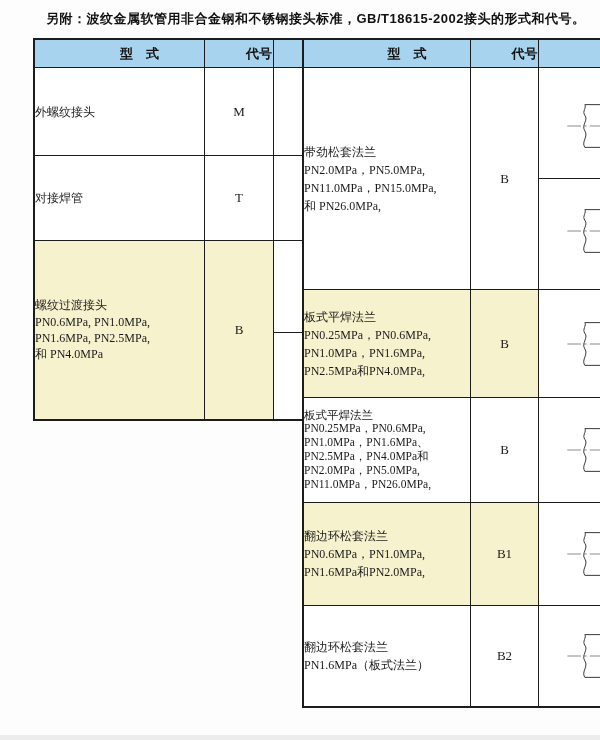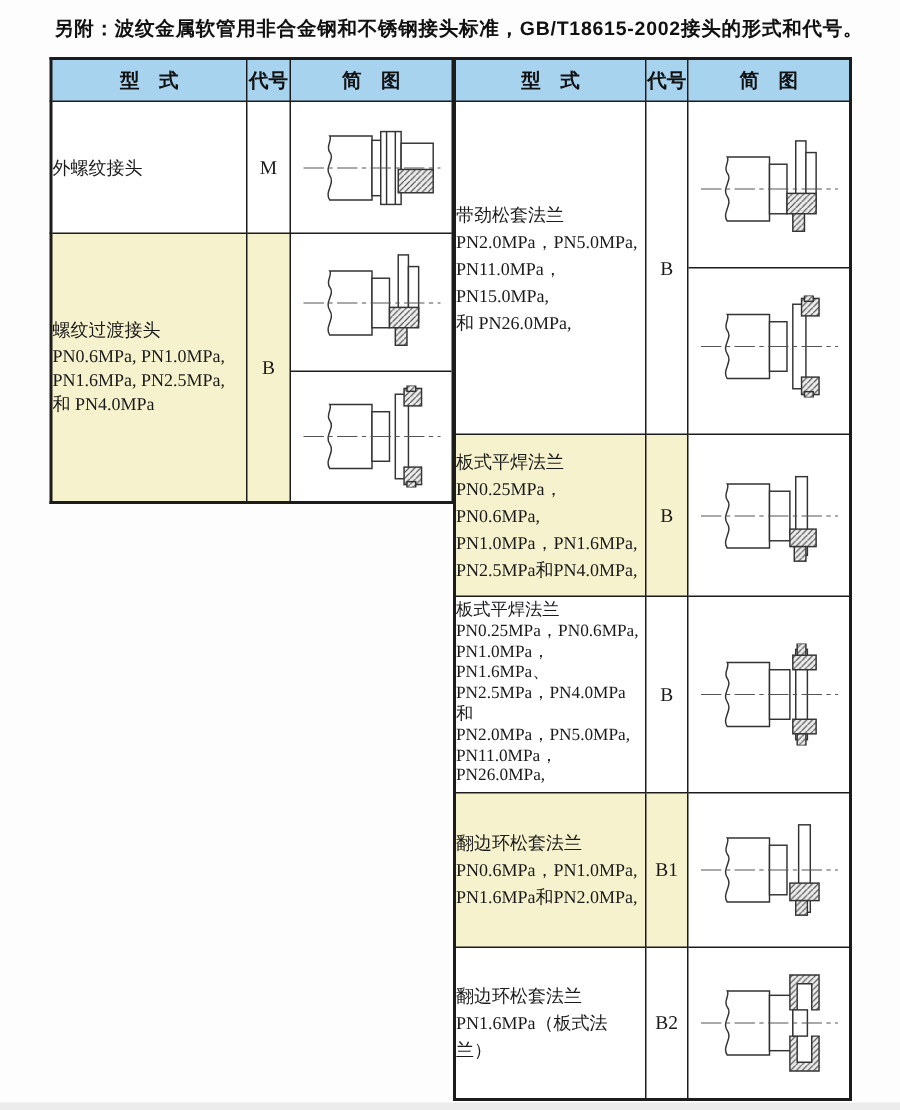--- a/index.html
+++ b/index.html
@@ -2,32 +2,32 @@
 <html style="--header-bg: #a8d3ef; --highlight-bg: #f6f2cd; --border: #1c1c1c;"><head>
 <meta charset="utf-8">
 <style>
   html,body{margin:0;padding:0;}
   body{
     width:600px;height:740px;position:relative;background:#fdfdfd;
     font-family:"Liberation Serif","DejaVu Serif",serif;color:#1a1a1a;
     overflow:hidden;
   }
   .page-title{
-    position:absolute;left:36px;top:10px;width:540px;
+    position:absolute;left:46px;top:10px;width:540px;
     font-family:"Liberation Sans","DejaVu Sans",sans-serif;
     font-weight:bold;font-size:13px;letter-spacing:0.5px;color:#111;
   }
   table{border-collapse:collapse;table-layout:fixed;background:#fff;}
   #left-table{position:absolute;left:33px;top:38px;width:264px;border:2px solid var(--border);}
   #right-table{position:absolute;left:302px;top:38px;width:260px;border:2px solid var(--border);}
   th,td{border:1.5px solid var(--border);padding:0;vertical-align:middle;}
   th{
     background:var(--header-bg);
     font-family:"Liberation Sans","DejaVu Sans",sans-serif;
-    font-weight:bold;font-size:13px;height:27px;color:#111;
+    font-weight:bold;font-size:13px;height:27px;color:#111;padding-left:40px;
   }
   .type-cell{
     font-size:12px;line-height:1.5;padding:3px 4px 3px 0;
     white-space:pre-line;text-align:left;
   }
   .code-cell{text-align:center;font-size:13px;}
   tr.hl .type-cell, tr.hl .code-cell{background:var(--highlight-bg);}
   tr.tight .type-cell{line-height:1.2;font-size:11.5px;}
   tr.midlh .type-cell{line-height:1.35;}
   .diag-cell{padding:0;background:#fff;}
@@ -70,20 +70,34 @@
               <rect x="56" y="10" width="14" height="50" fill="#fff" stroke="#333" stroke-width="1"></rect>
               <line x1="60" y1="10" x2="60" y2="60" stroke="#333" stroke-width="1"></line>
               <line x1="66" y1="10" x2="66" y2="60" stroke="#333" stroke-width="1"></line>
               <rect x="70" y="18" width="22" height="24" fill="#fff" stroke="#333" stroke-width="1"></rect>
               <rect x="68" y="36" width="24" height="16" fill="url(#h)" stroke="#333" stroke-width="1"></rect>
               <line x1="3" y1="35" x2="97" y2="35" stroke="#555" stroke-width="0.7" stroke-dasharray="14 3 3 3"></line>
             </svg>
           </div>
       </td>
     </tr>
+    <tr style="height:85px">
+      <td class="type-cell">对接焊管</td>
+      <td class="code-cell">T</td>
+      <td class="diag-cell">
+        <div class="dbox" style="height:83px">
+            <svg class="fit" viewBox="0 0 100 70">
+              <path d="M21,13 H50 V57 H21 C17,51 25,46 21,40 C17,34 25,29 21,24 C18,20 23,16 21,13 Z" fill="#fff" stroke="#333" stroke-width="1"></path>
+              <rect x="50" y="14" width="18" height="42" fill="#fff" stroke="#333" stroke-width="1"></rect>
+              <rect x="68" y="18" width="26" height="34" fill="#fff" stroke="#333" stroke-width="1"></rect>
+              <line x1="3" y1="35" x2="97" y2="35" stroke="#555" stroke-width="0.7" stroke-dasharray="14 3 3 3"></line>
+            </svg>
+          </div>
+      </td>
+    </tr>
     <tr style="height:179px" class="midlh hl">
       <td class="type-cell">螺纹过渡接头
 PN0.6MPa, PN1.0MPa,
 PN1.6MPa, PN2.5MPa,
 和 PN4.0MPa</td>
       <td class="code-cell">B</td>
       <td class="diag-cell">
         <div class="dbox" style="height:91px">
             <svg class="fit" viewBox="0 0 100 70">
               <path d="M21,13 H50 V57 H21 C17,51 25,46 21,40 C17,34 25,29 21,24 C18,20 23,16 21,13 Z" fill="#fff" stroke="#333" stroke-width="1"></path>

